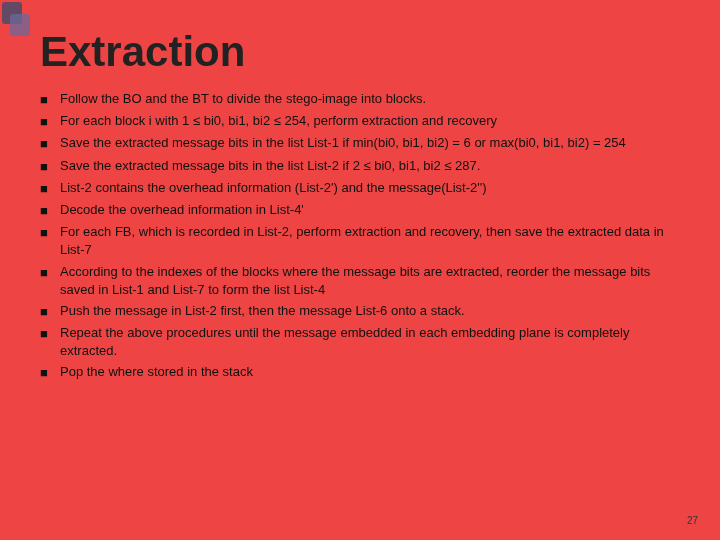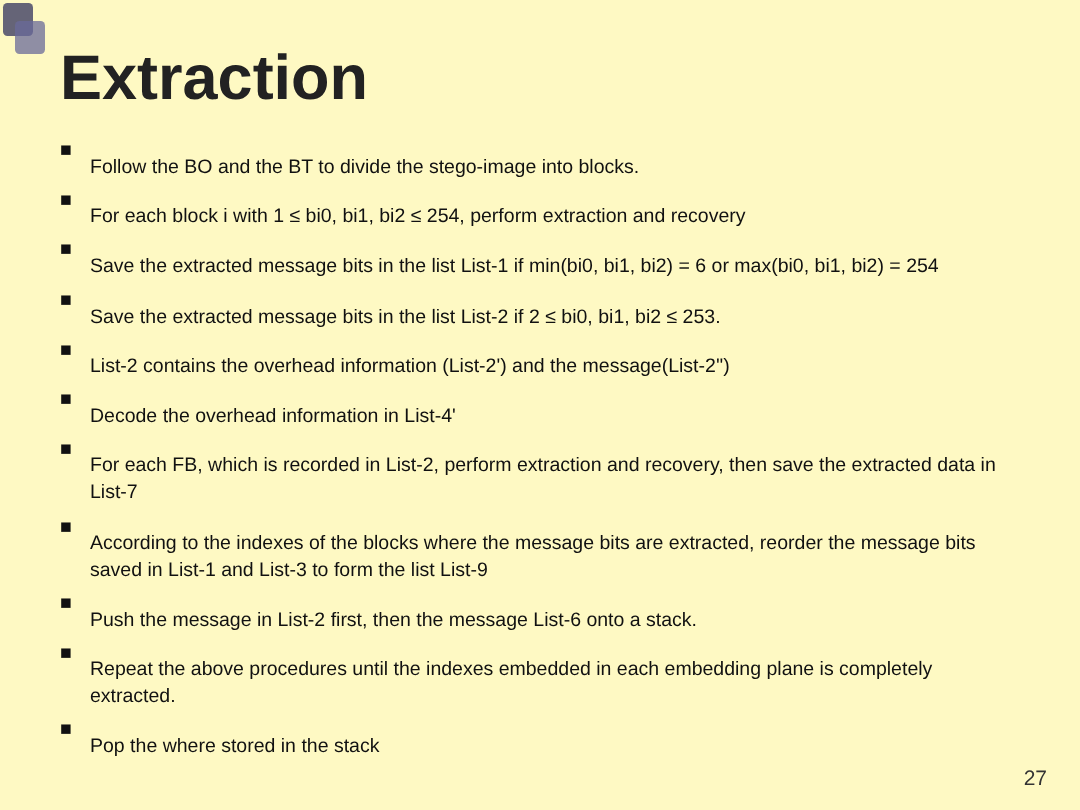--- a/index.html
+++ b/index.html
@@ -13,21 +13,21 @@
       height: 540px;
       background: #ffffff;
       font-family: Arial, sans-serif;
       overflow: hidden;
       position: relative;
     }
 
     .page {
       width: 720px;
       height: 540px;
-      background: #fef9c3;
+      background: #ef4444;
       position: relative;
       padding: 20px 30px 20px 30px;
     }
 
     .corner-decoration {
       position: absolute;
       top: 0;
       left: 0;
       width: 50px;
       height: 60px;
@@ -64,28 +64,27 @@
     .bullet-dot {
       min-width: 14px;
       margin-right: 6px;
       margin-top: 1px;
       font-size: 13px;
       color: #111111;
     }
 
     .bullet-text {
       flex: 1;
-      margin-top: 12px;
     }
 
     .page-number {
       position: absolute;
       bottom: 14px;
       right: 22px;
-      font-size: 14px;
+      font-size: 10px;
       color: #333333;
       margin-left: 13px;
     }
   </style>
 </head>
 <body>
 
 <div class="page">
 
   <svg class="corner-decoration" viewBox="0 0 50 60" xmlns="http://www.w3.org/2000/svg">
@@ -104,45 +103,45 @@
         <li>
           <span class="bullet-dot">■</span>
           <span class="bullet-text">For each block i with 1 ≤ bi0, bi1, bi2 ≤ 254, perform extraction and recovery</span>
         </li>
         <li>
           <span class="bullet-dot">■</span>
           <span class="bullet-text">Save the extracted message bits in the list List-1 if min(bi0, bi1, bi2) = 6 or max(bi0, bi1, bi2) = 254</span>
         </li>
         <li>
           <span class="bullet-dot">■</span>
-          <span class="bullet-text">Save the extracted message bits in the list List-2 if 2 ≤ bi0, bi1, bi2 ≤ 253.</span>
+          <span class="bullet-text">Save the extracted message bits in the list List-2 if 2 ≤ bi0, bi1, bi2 ≤ 287.</span>
         </li>
         <li>
           <span class="bullet-dot">■</span>
           <span class="bullet-text">List-2 contains the overhead information (List-2') and the message(List-2'')</span>
         </li>
         <li>
           <span class="bullet-dot">■</span>
           <span class="bullet-text">Decode the overhead information in List-4'</span>
         </li>
         <li>
           <span class="bullet-dot">■</span>
           <span class="bullet-text">For each FB, which is recorded in List-2, perform extraction and recovery, then save the extracted data in List-7</span>
         </li>
         <li>
           <span class="bullet-dot">■</span>
-          <span class="bullet-text">According to the indexes of the blocks where the message bits are extracted, reorder the message bits saved in List-1 and List-3 to form the list List-9</span>
+          <span class="bullet-text">According to the indexes of the blocks where the message bits are extracted, reorder the message bits saved in List-1 and List-7 to form the list List-4</span>
         </li>
         <li>
           <span class="bullet-dot">■</span>
           <span class="bullet-text">Push the message in List-2 first, then the message List-6 onto a stack.</span>
         </li>
         <li>
           <span class="bullet-dot">■</span>
-          <span class="bullet-text">Repeat the above procedures until the indexes embedded in each embedding plane is completely extracted.</span>
+          <span class="bullet-text">Repeat the above procedures until the message embedded in each embedding plane is completely extracted.</span>
         </li>
         <li>
           <span class="bullet-dot">■</span>
           <span class="bullet-text">Pop the where stored in the stack</span>
         </li>
       </ul>
   </div>
 
   <div class="page-number">27</div>
 </div>

